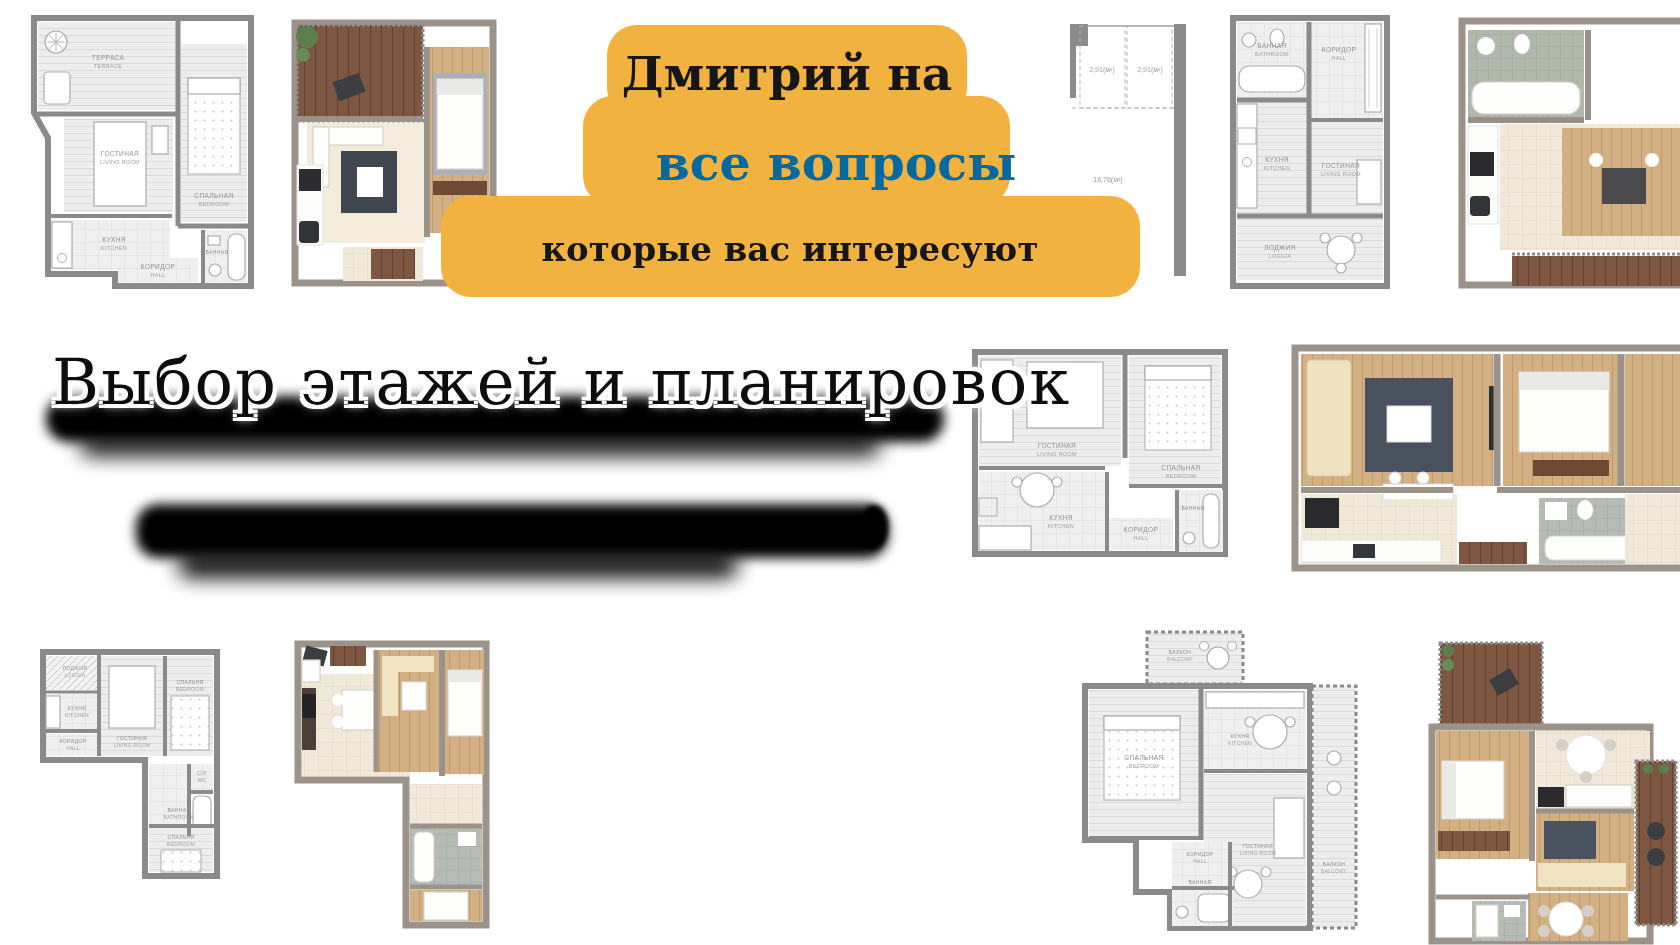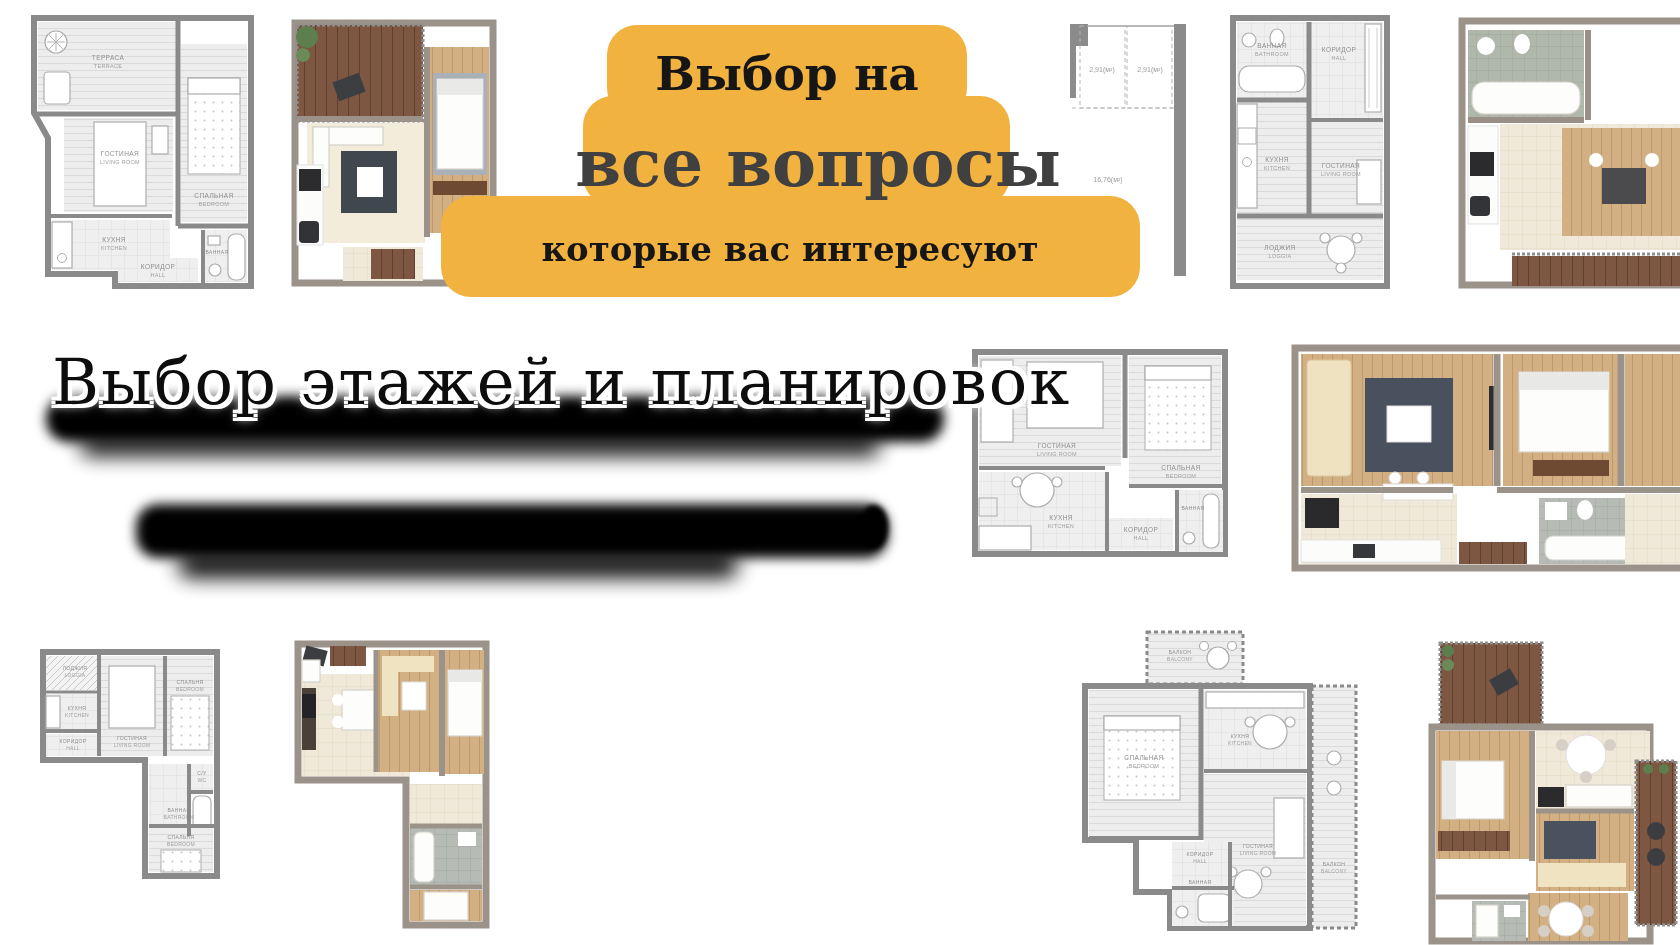--- a/index.html
+++ b/index.html
@@ -578,22 +578,22 @@
       <line x1="112" y1="96" x2="112" y2="226" stroke-width="6"></line>
       <line x1="116" y1="176" x2="214" y2="176" stroke-width="5"></line>
       <line x1="16" y1="262" x2="110" y2="262" stroke-width="5"></line>
     </g>
   </svg>
 
   <div>
     <div class="banner-row" style="left: 607px; top: 25px; width: 360px; height: 93px; background: rgb(242, 178, 63);"></div>
     <div class="banner-row" style="left: 583px; top: 96px; width: 427px; height: 110px; background: rgb(242, 178, 63);"></div>
     <div class="banner-row" style="left: 441px; top: 196px; width: 699px; height: 101px; background: rgb(242, 178, 63);"></div>
-    <span class="banner-text" style="left: 787px; top: 73px; font-size: 47px; color: rgb(22, 22, 22);">Выбор на</span>
-    <span class="banner-text" style="left: 818px; top: 163px; font-size: 66px; color: #404040;">все вопросы</span>
+    <span class="banner-text" style="left: 787px; top: 73px; font-size: 47px; color: rgb(22, 22, 22);">Дмитрий на</span>
+    <span class="banner-text" style="left: 836px; top: 163px; font-size: 49px; color: #0369a1;">все вопросы</span>
     <span class="banner-text" style="left: 790px; top: 249px; font-size: 34px; color: rgb(22, 22, 22);">которые вас интересуют</span>
   </div>
 
   <div class="headline">
     <div class="shadow-bar" style="left:36px;top:396px;width:898px;height:46px;"></div>
     <div class="shadow-soft" style="left:70px;top:436px;width:800px;height:20px;"></div>
     <div class="shadow-bar" style="left:126px;top:504px;width:752px;height:54px;"></div>
     <div class="shadow-soft" style="left:168px;top:552px;width:560px;height:26px;"></div>
     <div class="curl" style="left:852px;top:505px;width:26px;height:44px;"></div>
     <div class="head-line" style="left:42px;top:345px;">Выбор этажей и планировок</div>

